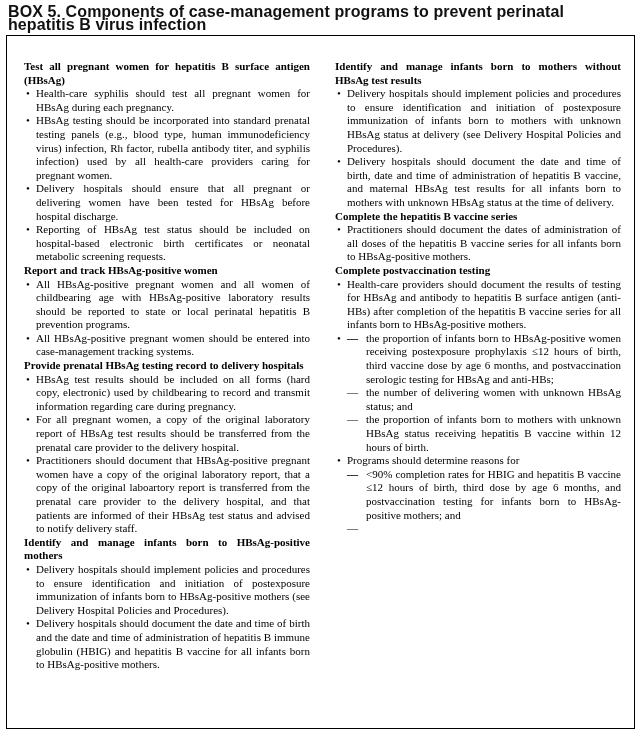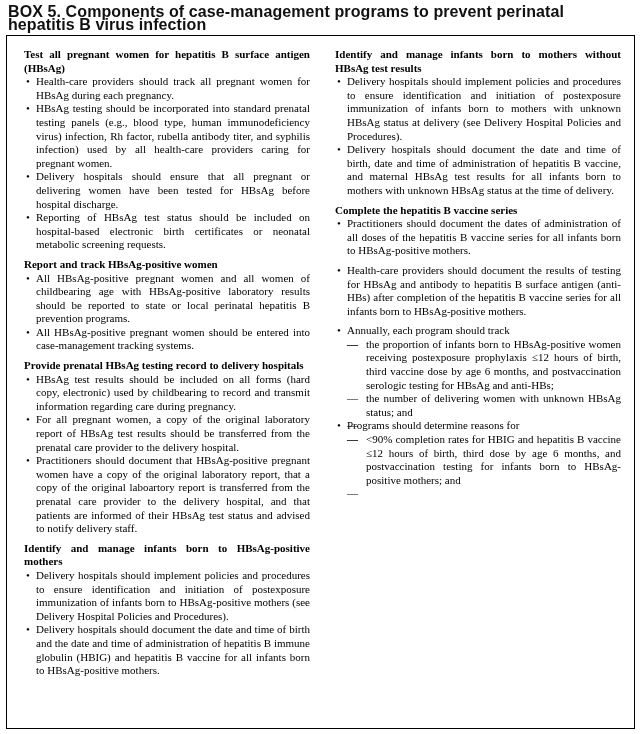--- a/index.html
+++ b/index.html
@@ -22,33 +22,33 @@
     color: #111111;
     margin: 5px 8px 4px 8px;
     letter-spacing: 0.1px;
   }
   .box {
     margin-left: 6px;
     width: 629px;
     min-height: 694px;
     box-sizing: border-box;
     border: 1.5px solid #000000;
-    padding: 12px 13px 8px 17px;
+    padding: 24px 13px 8px 17px;
     display: flex;
     column-gap: 25px;
     align-items: flex-start;
     background: #ffffff;
   }
   .col {
     flex: 1 1 0;
     min-width: 0;
     font-size: 11px;
     line-height: 13.6px;
   }
-  .section { margin-top: 6px; }
+  .section { }
   .section:first-child { margin-top: 0; }
   .heading {
     font-weight: bold;
     text-align: justify;
   }
   .bullet {
     position: relative;
     padding-left: 12px;
     text-align: justify;
   }
@@ -70,21 +70,21 @@
 </style>
 </head>
 <body>
 
 <div class="box-title">BOX 5. Components of case-management programs to prevent perinatal hepatitis B virus infection</div>
 
 <div class="box">
   <div class="col" id="col-left">
       <div class="section">
         <div class="heading">Test all pregnant women for hepatitis B surface antigen (HBsAg)</div>
-        <div class="bullet"><span class="marker">•</span><span>Health-care providers should track all pregnant women for HBsAg during each pregnancy.</span></div>
+        <div class="bullet"><span class="marker">•</span><span>Health-care syphilis should test all pregnant women for HBsAg during each pregnancy.</span></div>
         <div class="bullet"><span class="marker">•</span><span>HBsAg testing should be incorporated into standard prenatal testing panels (e.g., blood type, human immunodeficiency virus) infection, Rh factor, rubella antibody titer, and syphilis infection) used by all health-care providers caring for pregnant women.</span></div>
         <div class="bullet"><span class="marker">•</span><span>Delivery hospitals should ensure that all pregnant or delivering women have been tested for HBsAg before hospital discharge.</span></div>
         <div class="bullet"><span class="marker">•</span><span>Reporting of HBsAg test status should be included on hospital-based electronic birth certificates or neonatal metabolic screening requests.</span></div>
       </div>
       <div class="section">
         <div class="heading">Report and track HBsAg-positive women</div>
         <div class="bullet"><span class="marker">•</span><span>All HBsAg-positive pregnant women and all women of childbearing age with HBsAg-positive laboratory results should be reported to state or local perinatal hepatitis B prevention programs.</span></div>
         <div class="bullet"><span class="marker">•</span><span>All HBsAg-positive pregnant women should be entered into case-management tracking systems.</span></div>
       </div>
       <div class="section">
@@ -103,27 +103,28 @@
       <div class="section">
         <div class="heading">Identify and manage infants born to mothers without HBsAg test results</div>
         <div class="bullet"><span class="marker">•</span><span>Delivery hospitals should implement policies and procedures to ensure identification and initiation of postexposure immunization of infants born to mothers with unknown HBsAg status at delivery (see Delivery Hospital Policies and Procedures).</span></div>
         <div class="bullet"><span class="marker">•</span><span>Delivery hospitals should document the date and time of birth, date and time of administration of hepatitis B vaccine, and maternal HBsAg test results for all infants born to mothers with unknown HBsAg status at the time of delivery.</span></div>
       </div>
       <div class="section">
         <div class="heading">Complete the hepatitis B vaccine series</div>
         <div class="bullet"><span class="marker">•</span><span>Practitioners should document the dates of administration of all doses of the hepatitis B vaccine series for all infants born to HBsAg-positive mothers.</span></div>
       </div>
       <div class="section">
+        <div class="heading">Complete postvaccination testing</div>
         <div class="bullet"><span class="marker">•</span><span>Health-care providers should document the results of testing for HBsAg and antibody to hepatitis B surface antigen (anti-HBs) after completion of the hepatitis B vaccine series for all infants born to HBsAg-positive mothers.</span></div>
       </div>
       <div class="section">
-        <div class="bullet"><span class="marker">•</span><span>Annually, each program should track</span></div>
+        <div class="bullet"><span class="marker">•</span></div>
         <div class="subitem"><span class="marker">—</span></div>
         <div class="subitem"><span class="marker">—</span><span>the proportion of infants born to HBsAg-positive women receiving postexposure prophylaxis ≤12 hours of birth, third vaccine dose by age 6 months, and postvaccination serologic testing for HBsAg and anti-HBs;</span></div>
         <div class="subitem"><span class="marker">—</span><span>the number of delivering women with unknown HBsAg status; and</span></div>
-        <div class="subitem"><span class="marker">—</span></div>
+        <div class="subitem"><span class="marker">—</span><span>the proportion of infants born to mothers with unknown HBsAg status receiving hepatitis B vaccine within 12 hours of birth.</span></div>
         <div class="bullet"><span class="marker">•</span><span>Programs should determine reasons for</span></div>
         <div class="subitem"><span class="marker">—</span></div>
         <div class="subitem"><span class="marker">—</span><span>&lt;90% completion rates for HBIG and hepatitis B vaccine ≤12 hours of birth, third dose by age 6 months, and postvaccination testing for infants born to HBsAg-positive mothers; and</span></div>
         <div class="subitem"><span class="marker">—</span></div>
       </div>
     </div>
 </div>
 
 </body></html>

